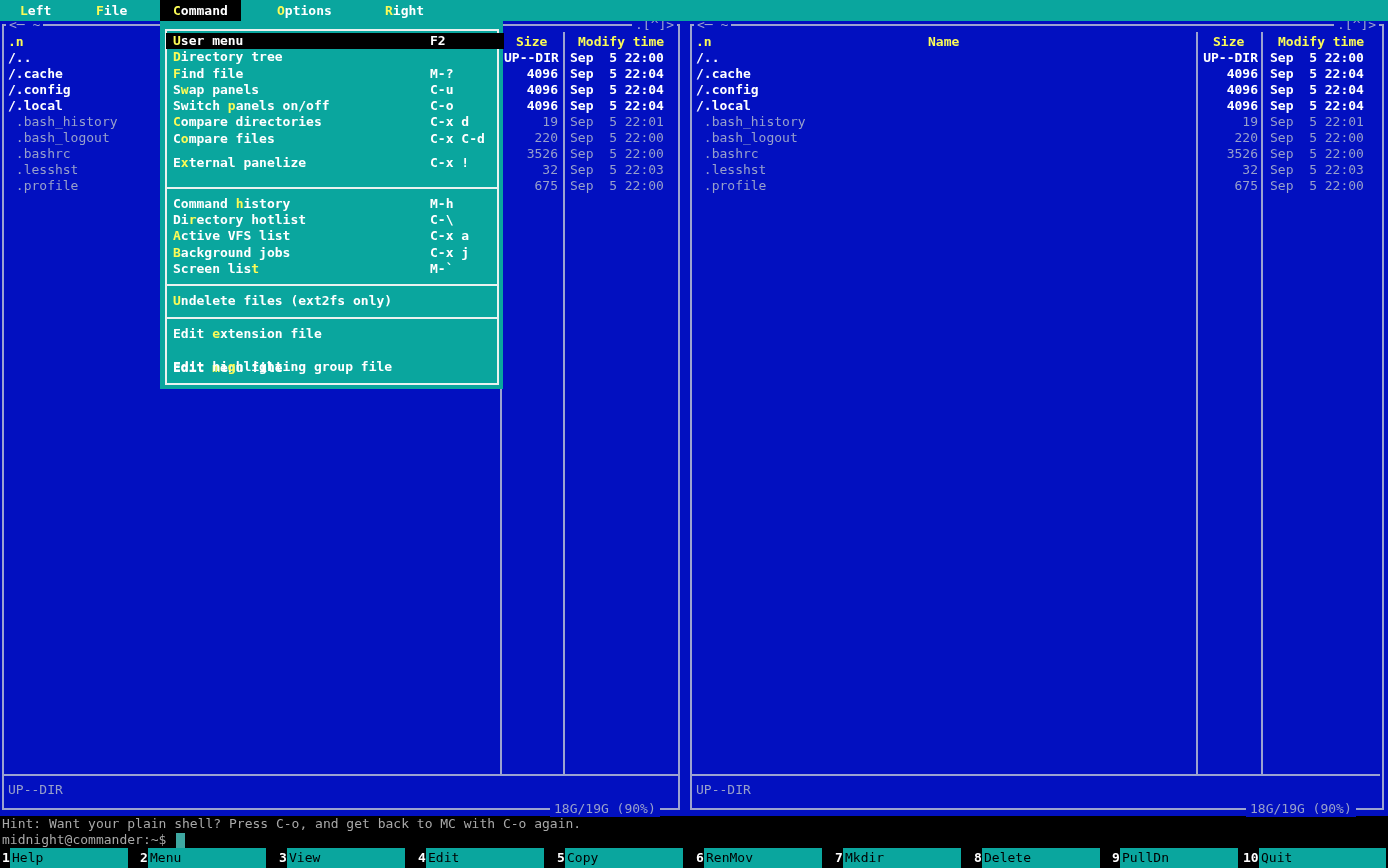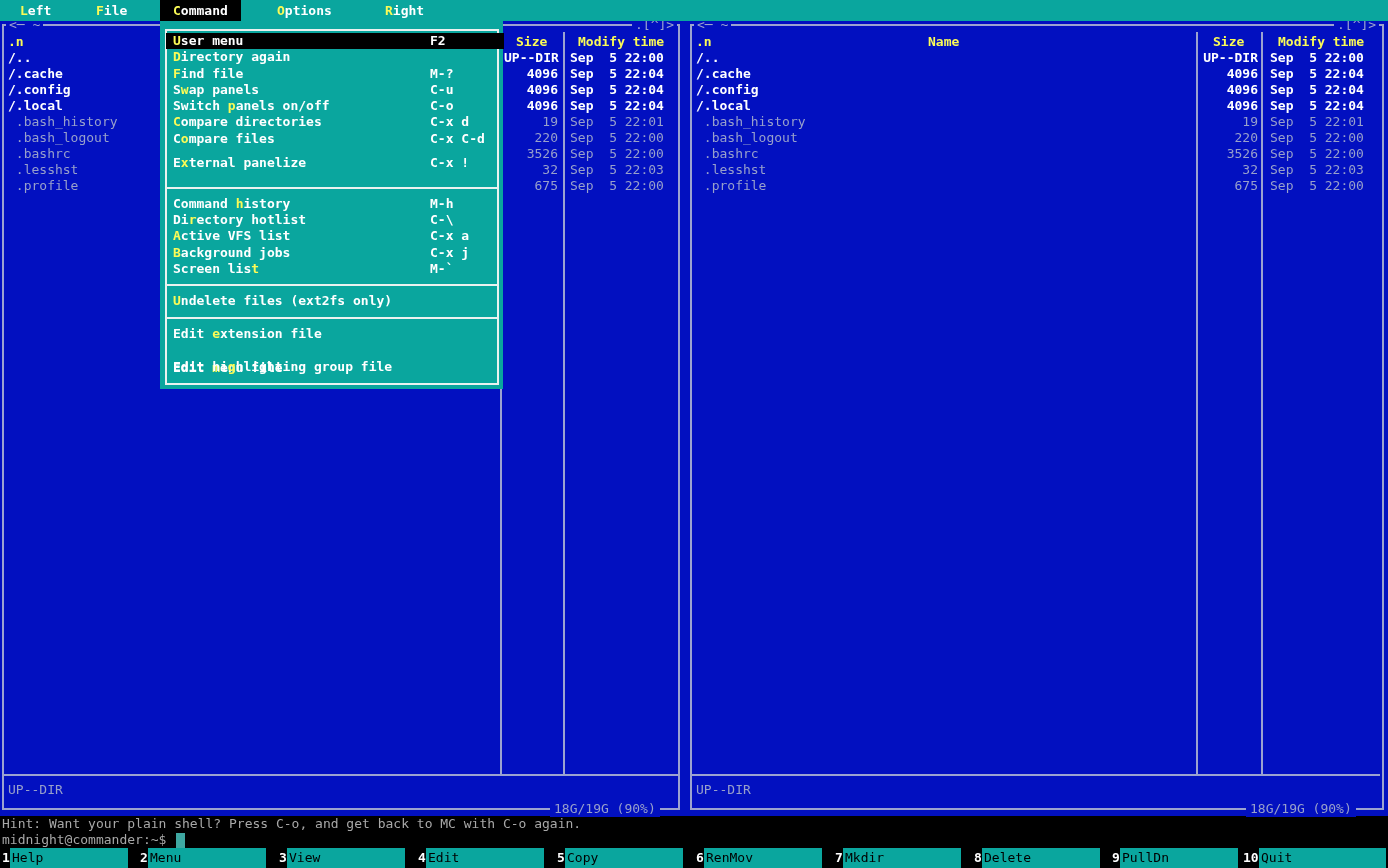--- a/index.html
+++ b/index.html
@@ -153,21 +153,21 @@
       <div class="menubar-item" style="left: 385px;"><span></span><span class="hot">R</span><span>ight</span></div>
     </div>
 
   <div class="dropdown" id="dropdown">
     <div class="dropdown-border"></div>
   <div class="menu-row selected" style="top: 12px; padding-left: 7px;">
         <span class="lbl"><span></span><span class="hot">U</span><span>ser menu</span></span>
         <span class="sc">F2</span>
       </div>
       <div class="menu-row" style="top: 28px;">
-        <span class="lbl"><span></span><span class="hot">D</span><span>irectory again</span></span>
+        <span class="lbl"><span></span><span class="hot">D</span><span>irectory tree</span></span>
       </div>
       <div class="menu-row" style="top: 45px;">
         <span class="lbl"><span></span><span class="hot">F</span><span>ind file</span></span>
         <span class="sc">M-?</span>
       </div>
       <div class="menu-row" style="top: 61px;">
         <span class="lbl"><span>S</span><span class="hot">w</span><span>ap panels</span></span>
         <span class="sc">C-u</span>
       </div>
       <div class="menu-row" style="top: 77px;">

